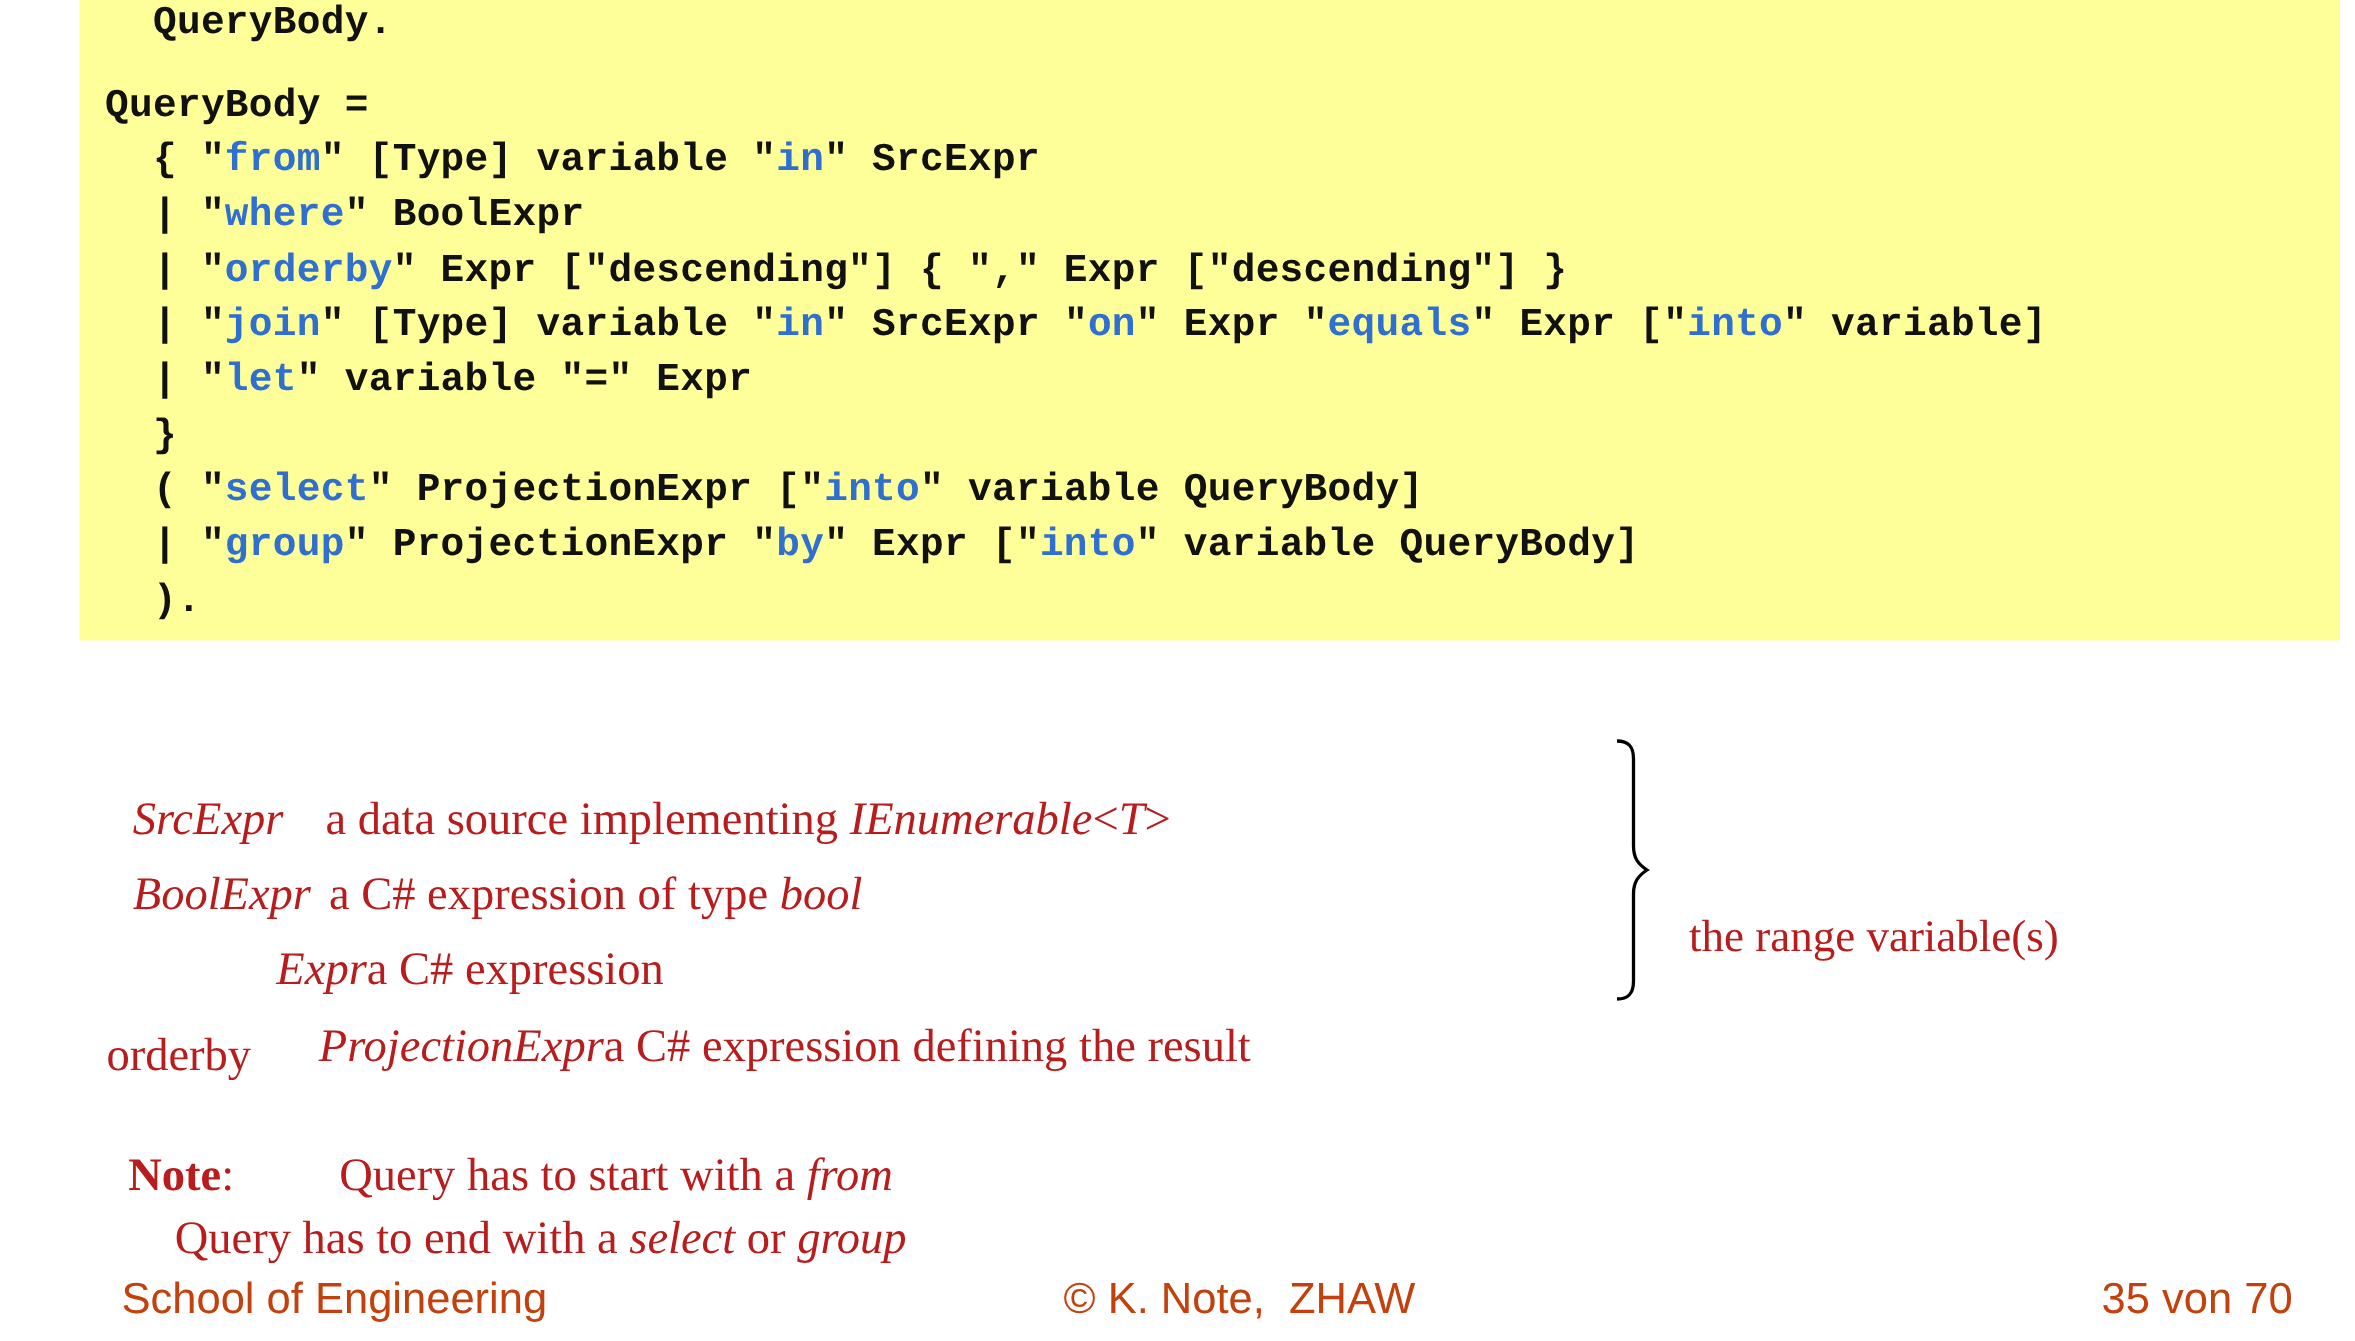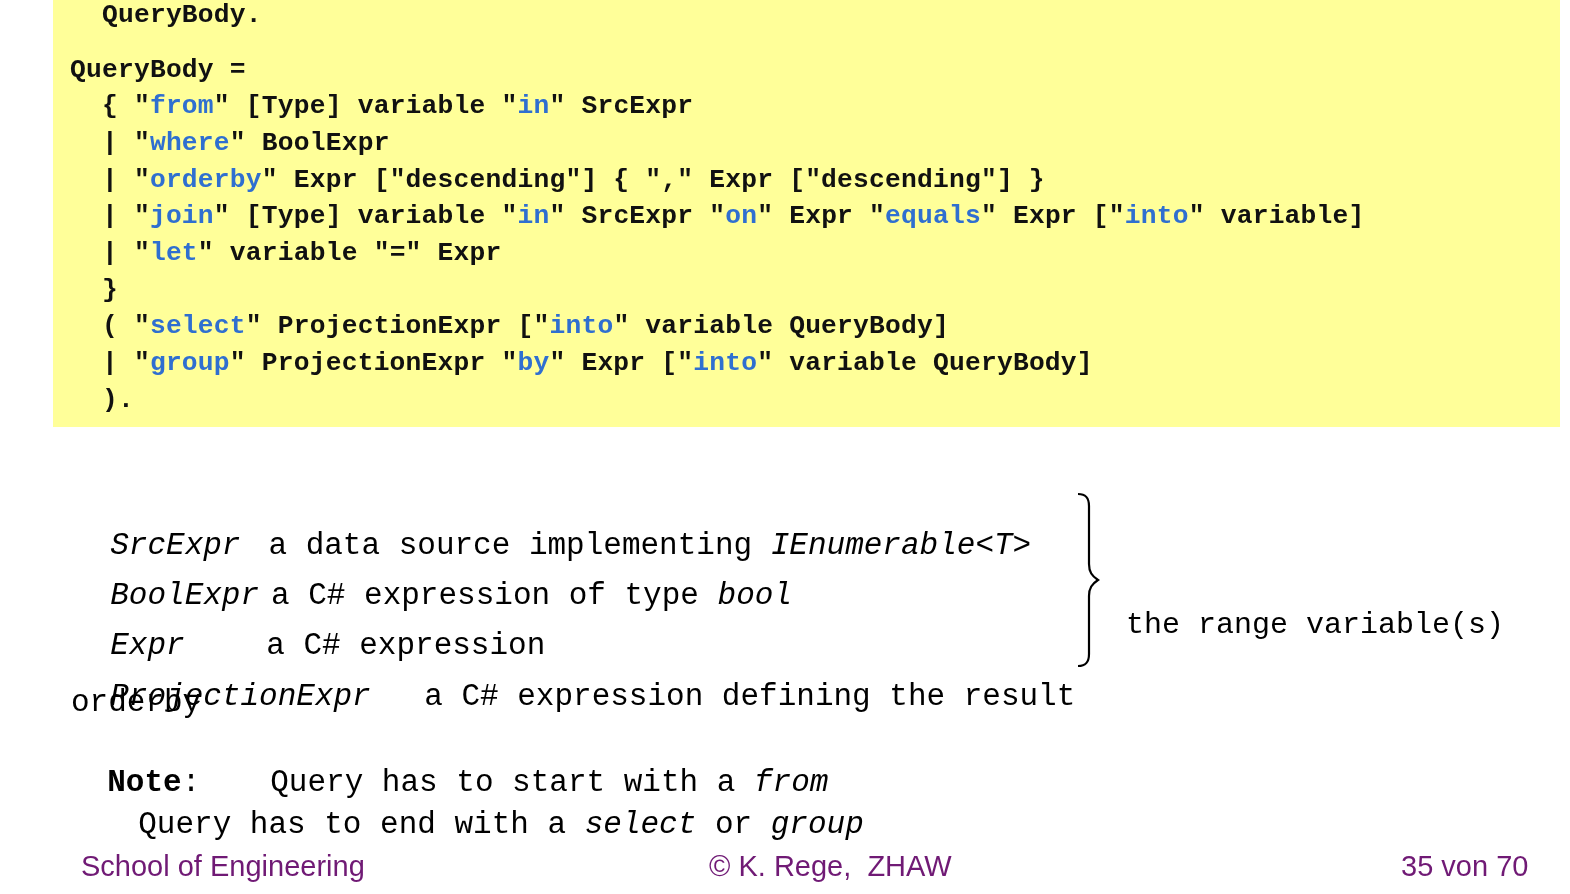--- a/index.html
+++ b/index.html
@@ -11,30 +11,30 @@
     .code-line {
       position: absolute; left: 70px; white-space: pre;
       font-family: "Liberation Mono", "DejaVu Sans Mono", monospace;
       font-size: 26.3px; color: #111111; line-height: 30px;
       letter-spacing: 0.2px;
       font-weight: bold;
     }
     .kw { color: #2f6fd0; }
     .desc {
       position: absolute; white-space: pre;
-      font-family: Liberation Mono, monospace; font-size: 31px;
-      color: #000000; line-height: 36px;
+      font-family: Liberation Serif, serif; font-size: 31px;
+      color: #b91c1c; line-height: 36px; text-align: right;
     }
     .term { font-style: italic; }
     .bold { font-weight: bold; }
     .it { font-style: italic; }
     .brace { position: absolute; left: 1074px; top: 492px; width: 26px; height: 176px; }
     .footer {
       position: absolute; top: 849px; font-family: "Liberation Sans", sans-serif;
-      font-size: 29px; color: #701a75; white-space: pre; line-height: 34px;
+      font-size: 29px; color: #c2410c; white-space: pre; line-height: 34px;
     }
   </style>
 </head>
 <body>
 
 <div class="code-box"></div>
 <div id="code-lines">
     <div class="code-line" style="top: 0px;"><span>  QueryBody.</span></div>
     <div class="code-line" style="top: 55px;"><span>QueryBody =</span></div>
     <div class="code-line" style="top: 91px;"><span>  { "</span><span class="kw">from</span><span>" [Type] variable "</span><span class="kw">in</span><span>" SrcExpr</span></div>
@@ -74,14 +74,14 @@
 
 <svg class="brace" viewBox="0 0 26 176">
   <path d="M4 2 C12 2 15 6 15 14 L15 72 C15 80 18 84 24 88 C18 92 15 96 15 104 L15 162 C15 170 12 174 4 174" fill="none" stroke="#000" stroke-width="2.2"></path>
 </svg>
 
 <div class="desc" style="left:1126px; top:525px; font-size:30px; line-height:40px;">
   <div>the range variable(s)</div>
 </div>
 
 <div class="footer" style="left:81px;">School of Engineering</div>
-<div class="footer" style="left:709px;">© K. Rege,  ZHAW</div>
+<div class="footer" style="left:709px;">© K. Note,  ZHAW</div>
 <div class="footer" style="left:1401px;">35 von 70</div>
 
 </body></html>

